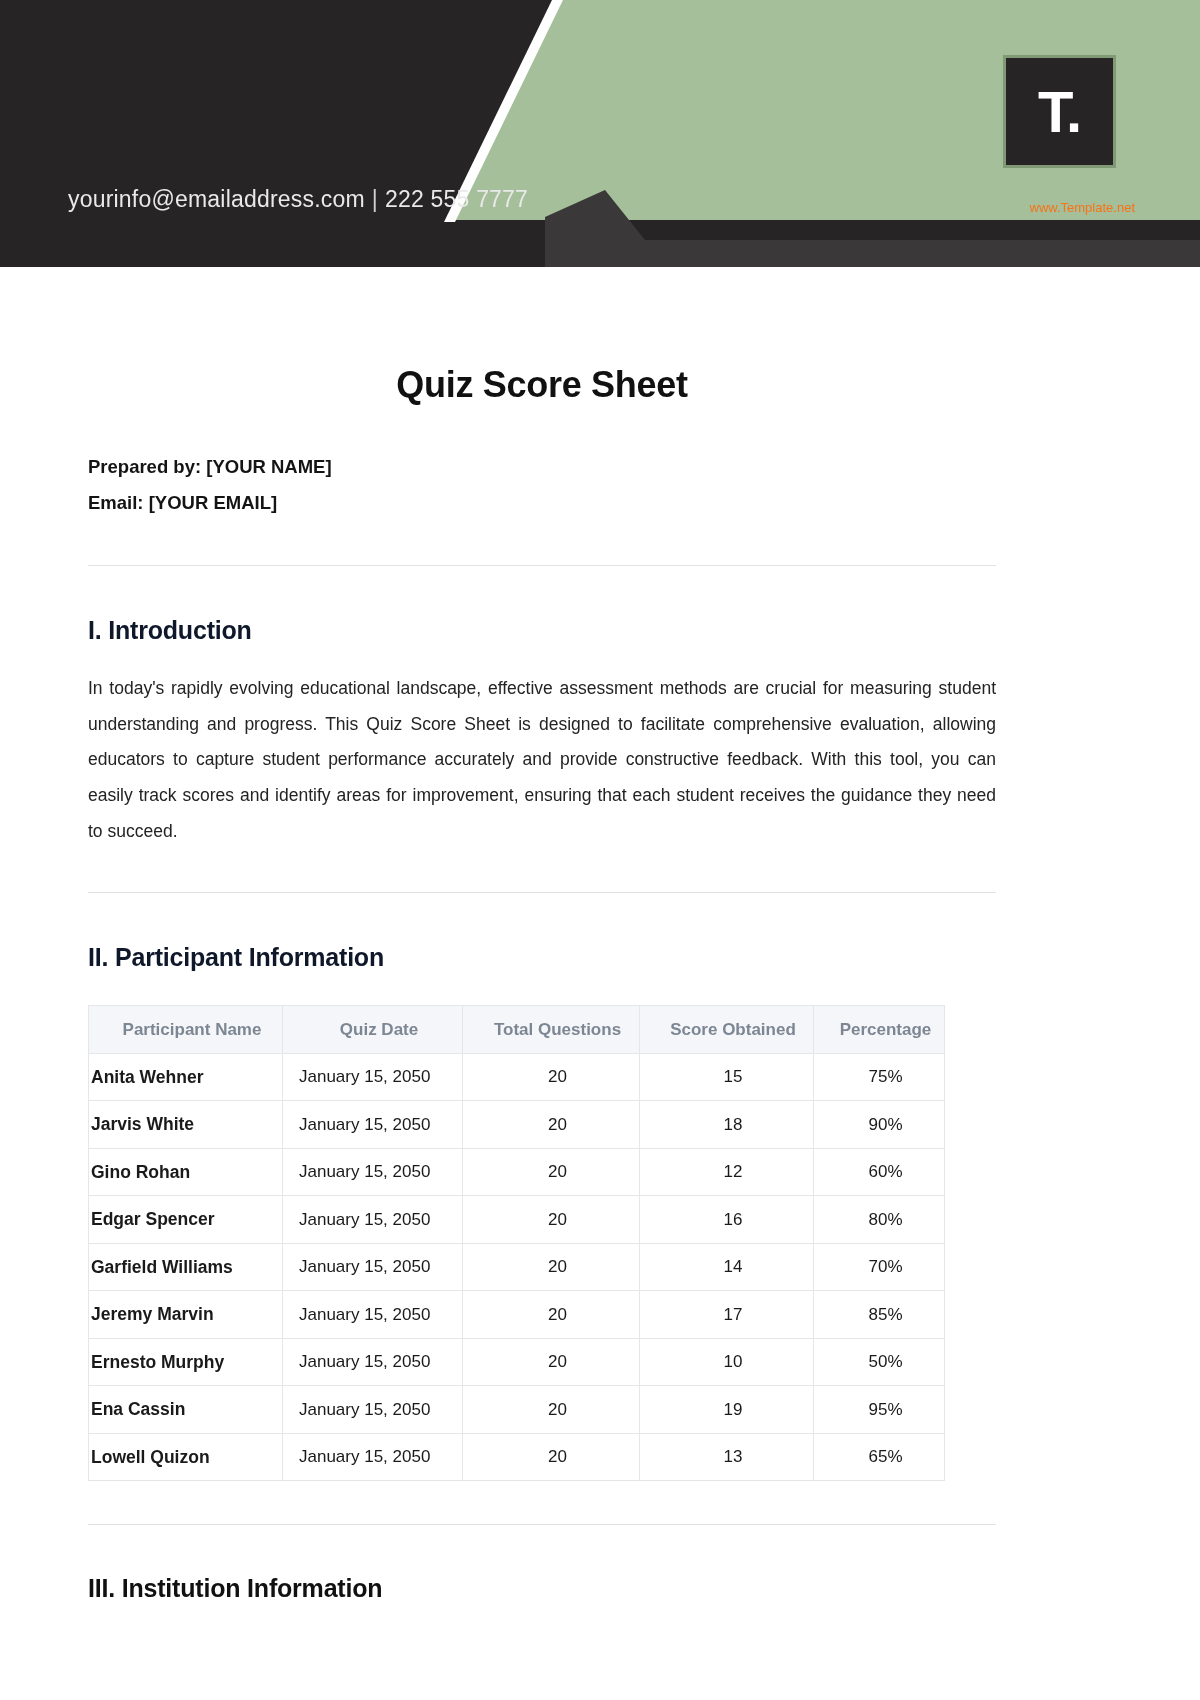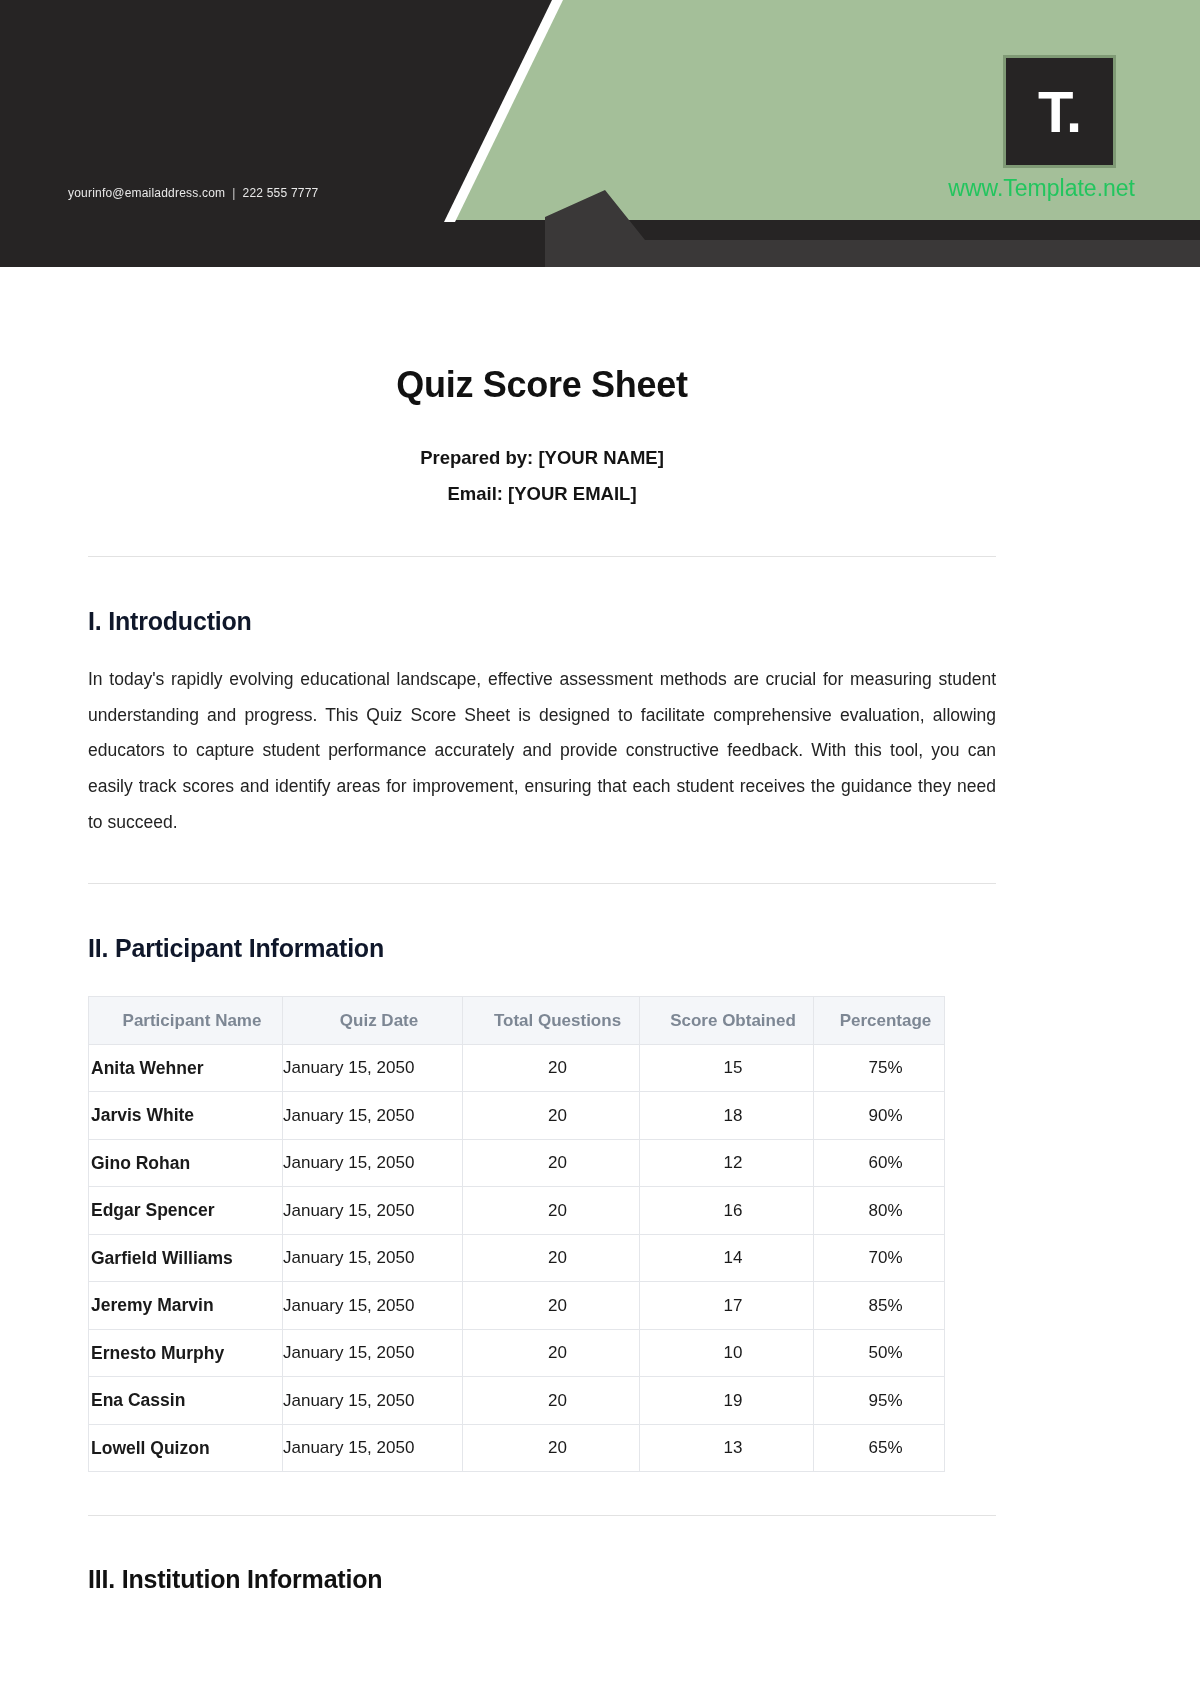--- a/index.html
+++ b/index.html
@@ -44,21 +44,21 @@
     width: 655px;
     height: 77px;
     background: #3a3838;
     clip-path: polygon(0 27px, 60px 0, 100px 50px, 655px 50px, 655px 77px, 0 77px);
   }
   .header-contact {
     position: absolute;
     left: 68px;
     top: 186px;
     color: #e9e9e9;
-    font-size: 12px;
+    font-size: 23px;
     letter-spacing: .2px;
     white-space: nowrap;
     z-index: 5;
   }
   .header-contact .sep { padding: 0 7px; color: #cfcfcf; }
   .logo-box {
     position: absolute;
     right: 84px;
     top: 55px;
     width: 113px;
@@ -76,39 +76,39 @@
     color: #ffffff;
     font-size: 58px;
     font-weight: bold;
     font-family: "Liberation Sans", sans-serif;
     line-height: 1;
     letter-spacing: -1px;
   }
   .header-site {
     position: absolute;
     right: 65px;
-    top: 175px;
-    color: #22c55e;
-    font-size: 23px;
+    top: 200px;
+    color: #f97316;
+    font-size: 13px;
     white-space: nowrap;
     z-index: 6;
   }
 
   
   .page { position: relative; width: 1084px; padding: 0 88px; }
 
   .doc-title {
     text-align: center;
     font-size: 36px;
     font-weight: bold;
     color: #111111;
     margin-top: 97px;
     letter-spacing: -.3px;
   }
-  .meta { margin-top: 34px; text-align: center; }
+  .meta { margin-top: 43px; }
   .meta-line {
     font-size: 18.5px;
     font-weight: bold;
     color: #141414;
     line-height: 1.97;
   }
 
   .rule {
     height: 1px;
     background: #e2e2e2;
@@ -155,21 +155,21 @@
   }
   table.score-table thead th.col-name { text-align: center; }
   table.score-table td.c-name {
     font-weight: bold;
     text-align: left;
     padding-left: 2px;
     font-size: 17.5px;
   }
   table.score-table td.c-date {
     text-align: left;
-    padding-left: 0;
+    padding-left: 16px;
   }
   table.score-table td.c-center { text-align: center; }
 
   col.w-name { width: 194px; }
   col.w-date { width: 180px; }
   col.w-tq   { width: 177px; }
   col.w-so   { width: 174px; }
   col.w-pc   { width: 131px; }
 
   .bottom-head {

